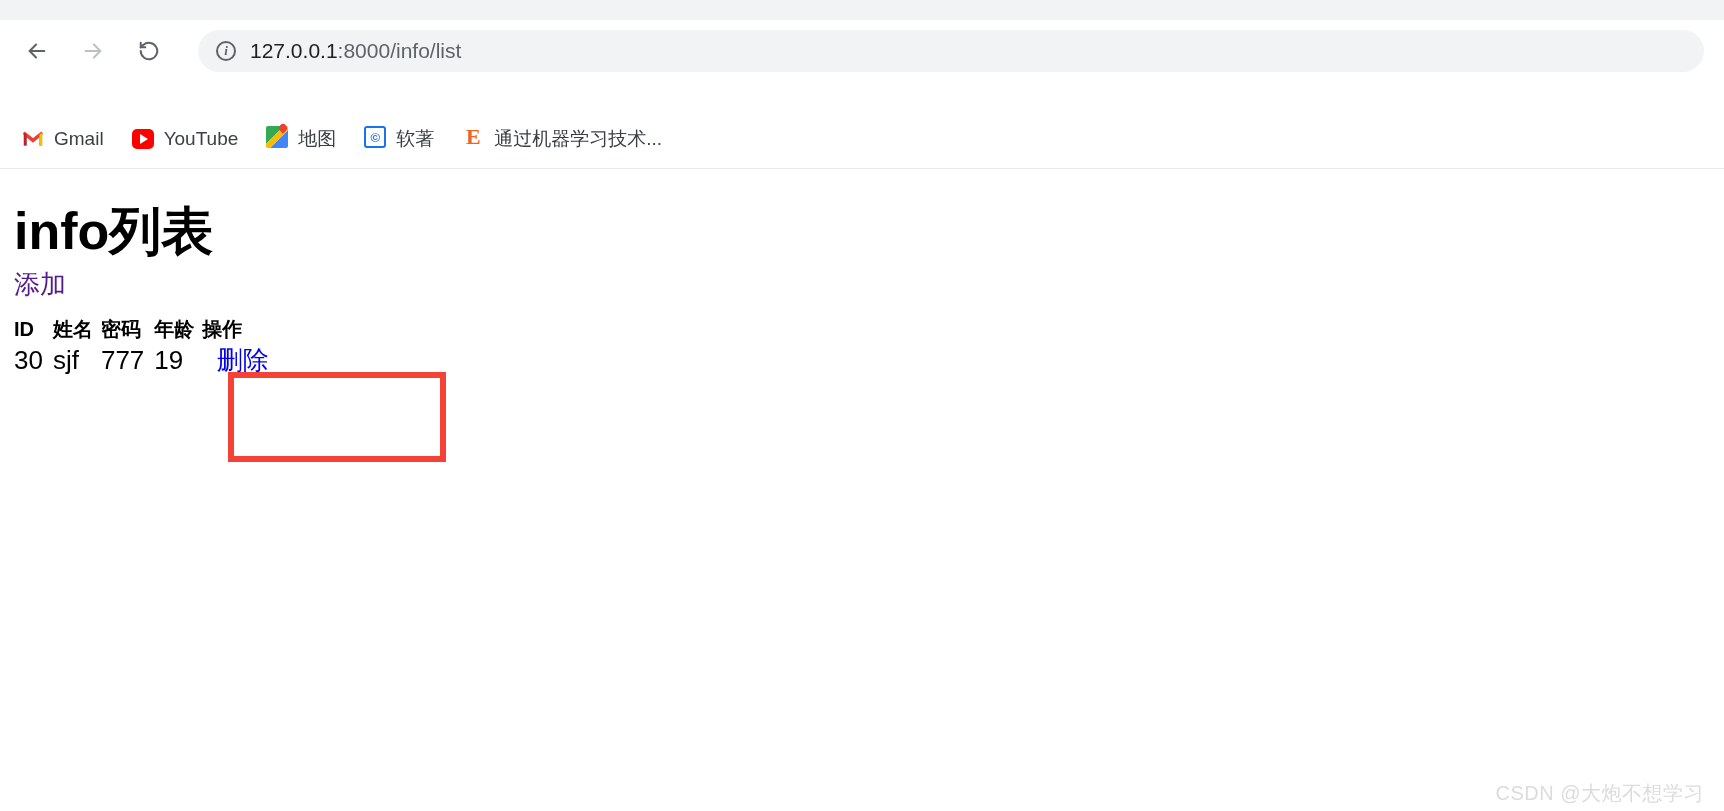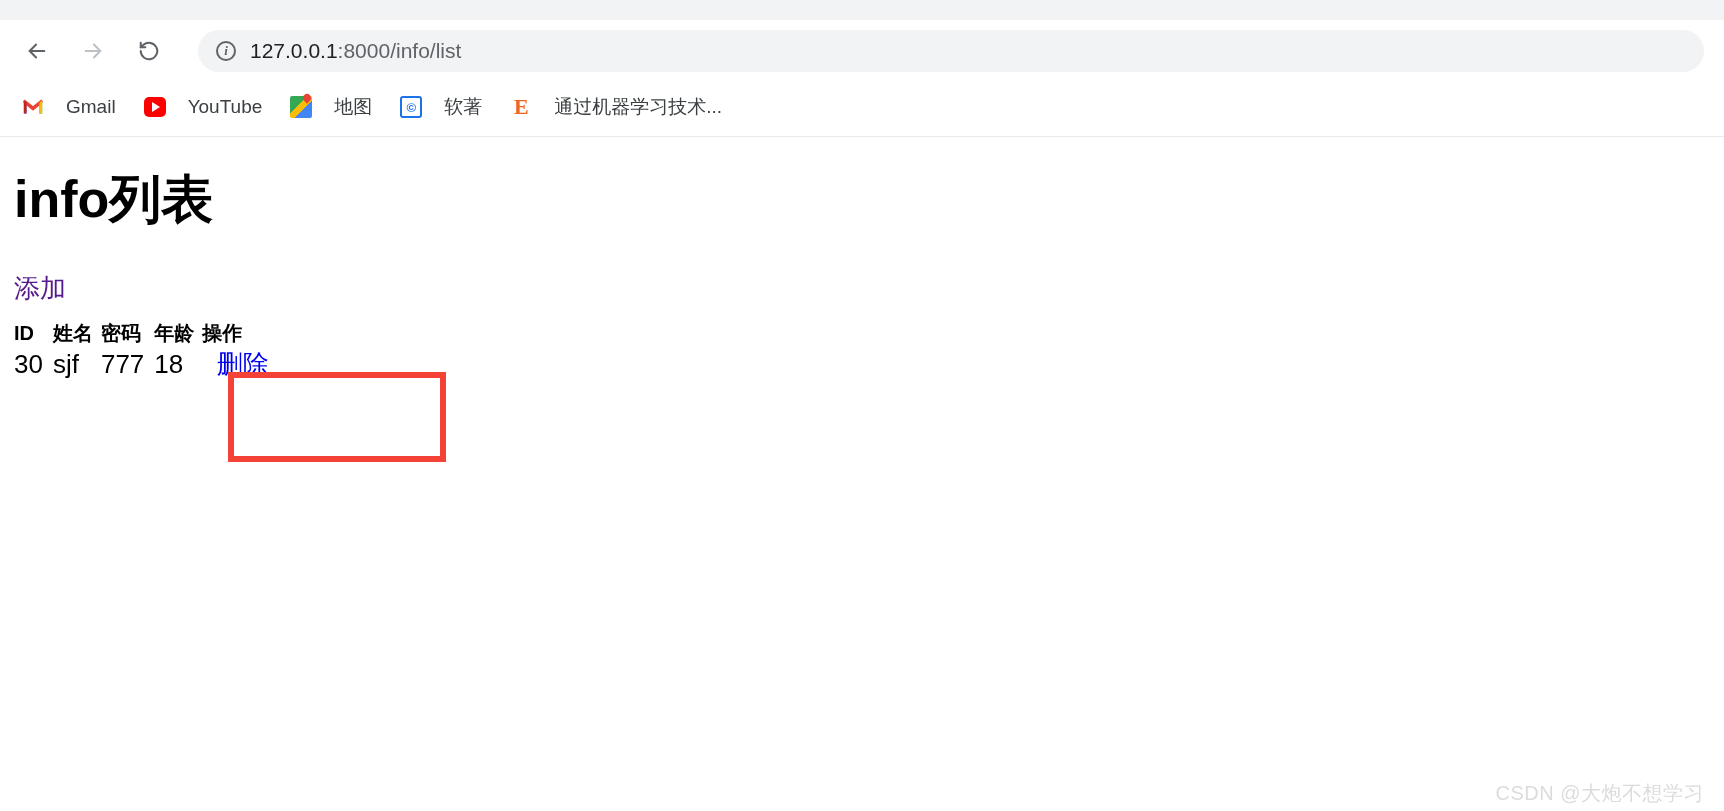--- a/index.html
+++ b/index.html
@@ -50,31 +50,31 @@
       font-size:13px;color:#5f6368;font-family:Georgia,serif;font-style:italic;font-weight:bold;
     }
     .url-text { color: #202124; font-size: 21px; text-align: center; }
     .url-host { color: #202124; }
     .url-path { color: #5f6368; }
     .bookmarks {
       display: flex; align-items: center; gap: 28px;
       padding: 12px 22px 16px 22px;
       border-bottom: 1px solid #e8eaed;
     }
-    .bm { display:flex;align-items:center;gap:22px;color:#3c4043;font-size:19px;cursor:pointer; }
+    .bm { display:flex;align-items:flex-start;gap:10px;color:#3c4043;font-size:19px;cursor:pointer;margin-top:32px; }
     .bm-ico { width:22px;height:22px;display:flex;align-items:center;justify-content:center; }
     .gmail-ico svg { width:24px;height:18px; }
     .yt-ico { width:28px;height:20px;background:#ff0000;border-radius:5px;display:flex;align-items:center;justify-content:center; }
     .yt-tri { width:0;height:0;border-left:8px solid #fff;border-top:5px solid transparent;border-bottom:5px solid transparent;margin-left:2px; }
     .maps-ico { width:22px;height:22px;background:linear-gradient(135deg,#34a853 0 40%,#fbbc05 40% 60%,#4285f4 60% 100%);position:relative;border-radius:2px; }
     .maps-pin { position:absolute;top:-2px;right:1px;width:8px;height:8px;background:#ea4335;border-radius:50% 50% 50% 0;transform:rotate(-45deg); }
     .c-ico { width:22px;height:22px;border:2px solid #1a73e8;border-radius:3px;display:flex;align-items:center;justify-content:center;color:#1a73e8;font-size:13px;font-weight:bold; }
     .e-ico { width:22px;height:22px;color:#f1641e;font-weight:bold;font-size:22px;font-family:Georgia,serif;display:flex;align-items:center;justify-content:center; }
     .page-content { padding: 28px 14px; }
-    h1 { font-size: 52px; font-weight: 700; margin-bottom: 36px; color:#000; }
+    h1 { font-size: 52px; font-weight: 700; color:#000; }
     .add-link { color: #551a8b; font-size: 26px; cursor:pointer; display:inline-block; margin-bottom:14px; }
     table { border-collapse: collapse; }
     th { text-align:left; font-size:20px; font-weight:700; padding-right:8px; color:#000; }
     td { font-size:26px; padding-right:10px; color:#000; vertical-align: middle; }
     .del-link { color:#0000ee; cursor:pointer; }
     .highlight-box {
       position: absolute;
       border: 6px solid #f44336;
       left: 228px; top: 372px; width: 218px; height: 90px;
       pointer-events: none;
@@ -172,21 +172,21 @@
         <th>密码</th>
         <th>年龄</th>
         <th>操作</th>
       </tr>
     </thead>
     <tbody>
       <tr>
         <td>30</td>
         <td>sjf</td>
         <td>777</td>
-        <td>18</td>
+        <td>19</td>
         <td>&nbsp;&nbsp;<a class="del-link">删除</a></td>
       </tr>
     </tbody>
   </table>
 </div>
 
 <div class="highlight-box"></div>
 <div class="watermark">CSDN @大炮不想学习</div>
 
 </body></html>

